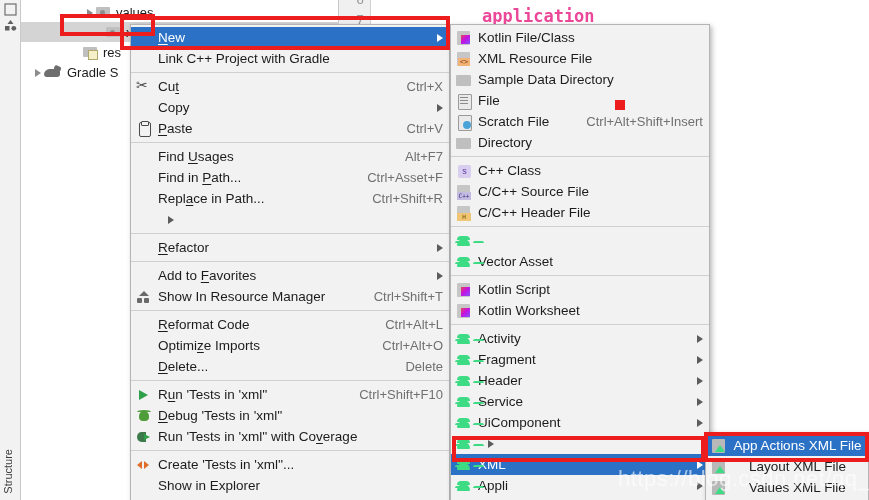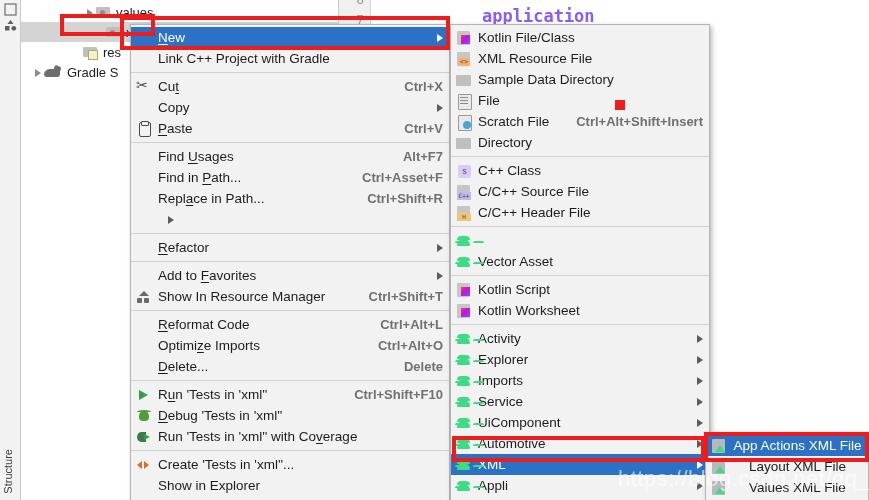--- a/index.html
+++ b/index.html
@@ -69,21 +69,21 @@
     background:#f0f0f0; border-right:1px solid #d2d2d2;
   }
   .lineno { position:absolute; right:6px; font-size:13px; color:#999999;
             font-family:"DejaVu Sans Mono", monospace; }
   .code {
     position:absolute; left:33px; top:0; width:497px; height:500px;
     font-family:"DejaVu Sans Mono", monospace; font-size:15px; font-weight:bold;
     white-space:pre;
   }
   .cline { position:absolute; left:0; white-space:pre; }
-  .k-tag   { color:#8b5cf6; }
+  .k-tag   { color:#ec4899; }
   .k-attr  { color:#660099; }
   .k-attr2 { color:#0033cc; }
   .k-str   { color:#008000; }
   .k-plain { color:#000000; }
   .hl-green { background:#e3f2e1; }
   .hl-yellow{ background:#f7eecb; }
 
   
   .menu {
     position:absolute; background:#f2f2f2;
@@ -91,21 +91,21 @@
     padding:2px 0; z-index:40;
   }
   .mi {
     position:relative; display:flex; align-items:center;
     height:21px; padding:0 6px 0 4px; font-size:13.5px; color:#1c1c1c;
     white-space:nowrap;
   }
   .mi.hi { background:#2b72c6; color:#ffffff; }
   .mi .ic { width:18px; height:16px; flex:none; margin-right:5px; position:relative; }
   .mi .lbl { flex:1 1 auto; }
-  .mi .acc { color:#707070; font-size:13px; margin-left:22px;font-weight:bold; }
+  .mi .acc { color:#707070; font-size:13px; margin-left:22px; }
   .mi .arrow {
     margin-left:10px; width:0; height:0; flex:none;
     border-style:solid; border-width:4.5px 0 4.5px 6px;
     border-color:transparent transparent transparent #5c5c5c;
   }
   .mi.hi .arrow { border-left-color:#ffffff; }
   .msep { height:1px; background:#d0d0d0; margin:3px 0; }
 
   
   .u { text-decoration:underline; text-underline-offset:2px; }
@@ -429,41 +429,40 @@
         <span class="lbl">Kotlin Worksheet</span>
       </div>
       <div class="msep"></div>
       <div class="mi">
         <span class="ic ic-android"></span>
         <span class="lbl">Activity</span>
         <span class="arrow"></span>
       </div>
       <div class="mi">
         <span class="ic ic-android"></span>
-        <span class="lbl">Explorer</span>
-        <span class="arrow"></span>
-      </div>
-      <div class="mi">
-        <span class="ic ic-android"></span>
-        <span class="lbl">Imports</span>
+        <span class="lbl">Fragment</span>
+        <span class="arrow"></span>
+      </div>
+      <div class="mi">
+        <span class="ic ic-android"></span>
+        <span class="lbl">Header</span>
         <span class="arrow"></span>
       </div>
       <div class="mi">
         <span class="ic ic-android"></span>
         <span class="lbl">Service</span>
         <span class="arrow"></span>
       </div>
       <div class="mi">
         <span class="ic ic-android"></span>
         <span class="lbl">UiComponent</span>
         <span class="arrow"></span>
       </div>
       <div class="mi">
         <span class="ic ic-android"></span>
-        <span class="lbl">Automotive</span>
         <span class="arrow"></span>
       </div>
       <div class="mi hi">
         <span class="ic ic-android"></span>
         <span class="lbl">XML</span>
         <span class="arrow"></span>
       </div>
       <div class="mi">
         <span class="ic ic-android"></span>
         <span class="lbl">Appli</span>

